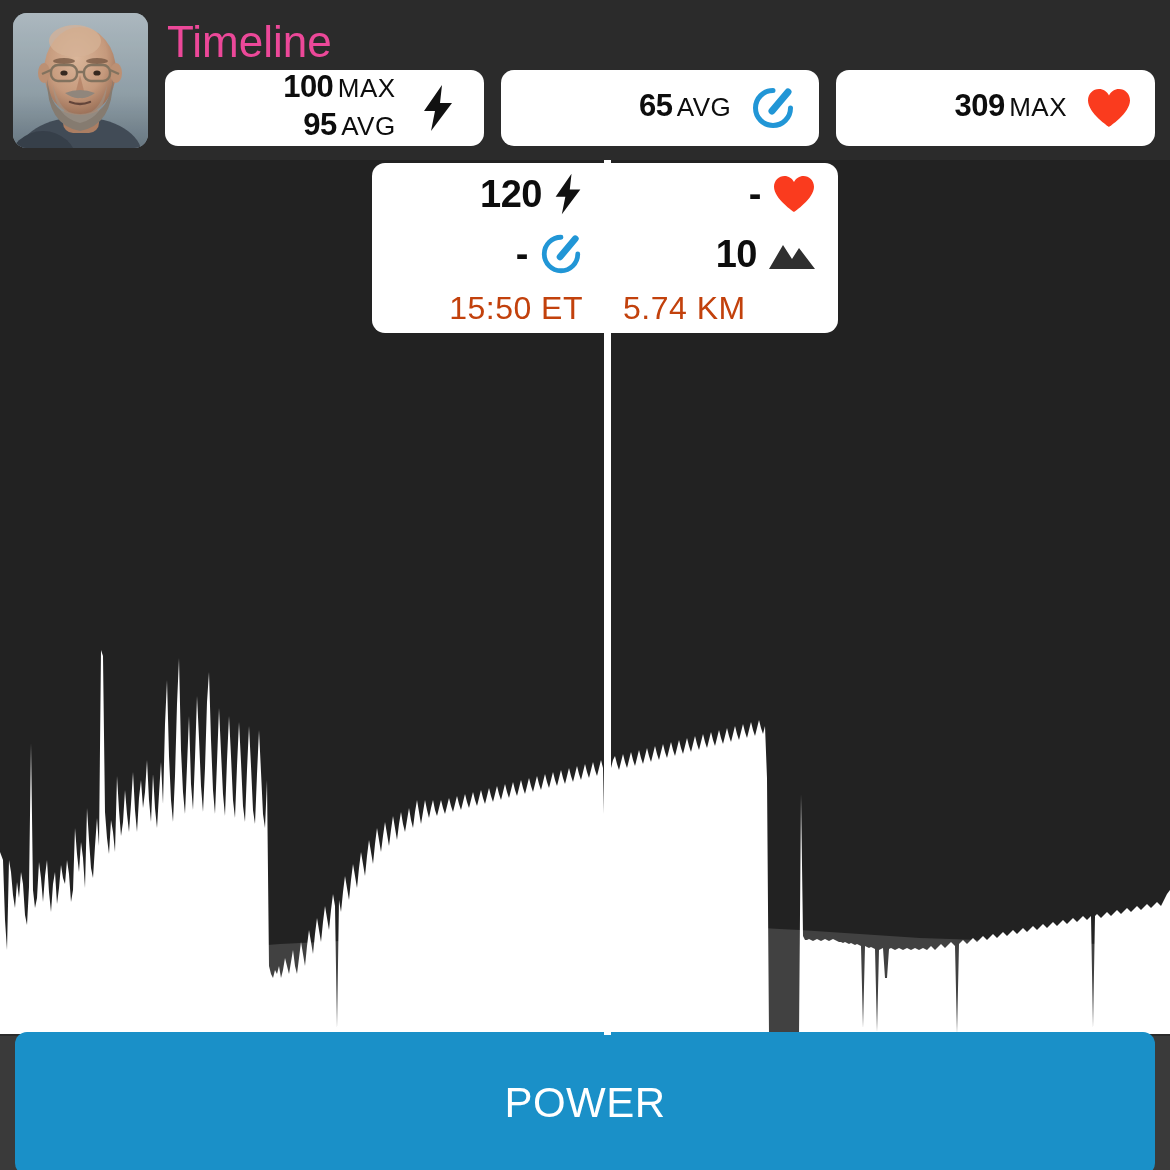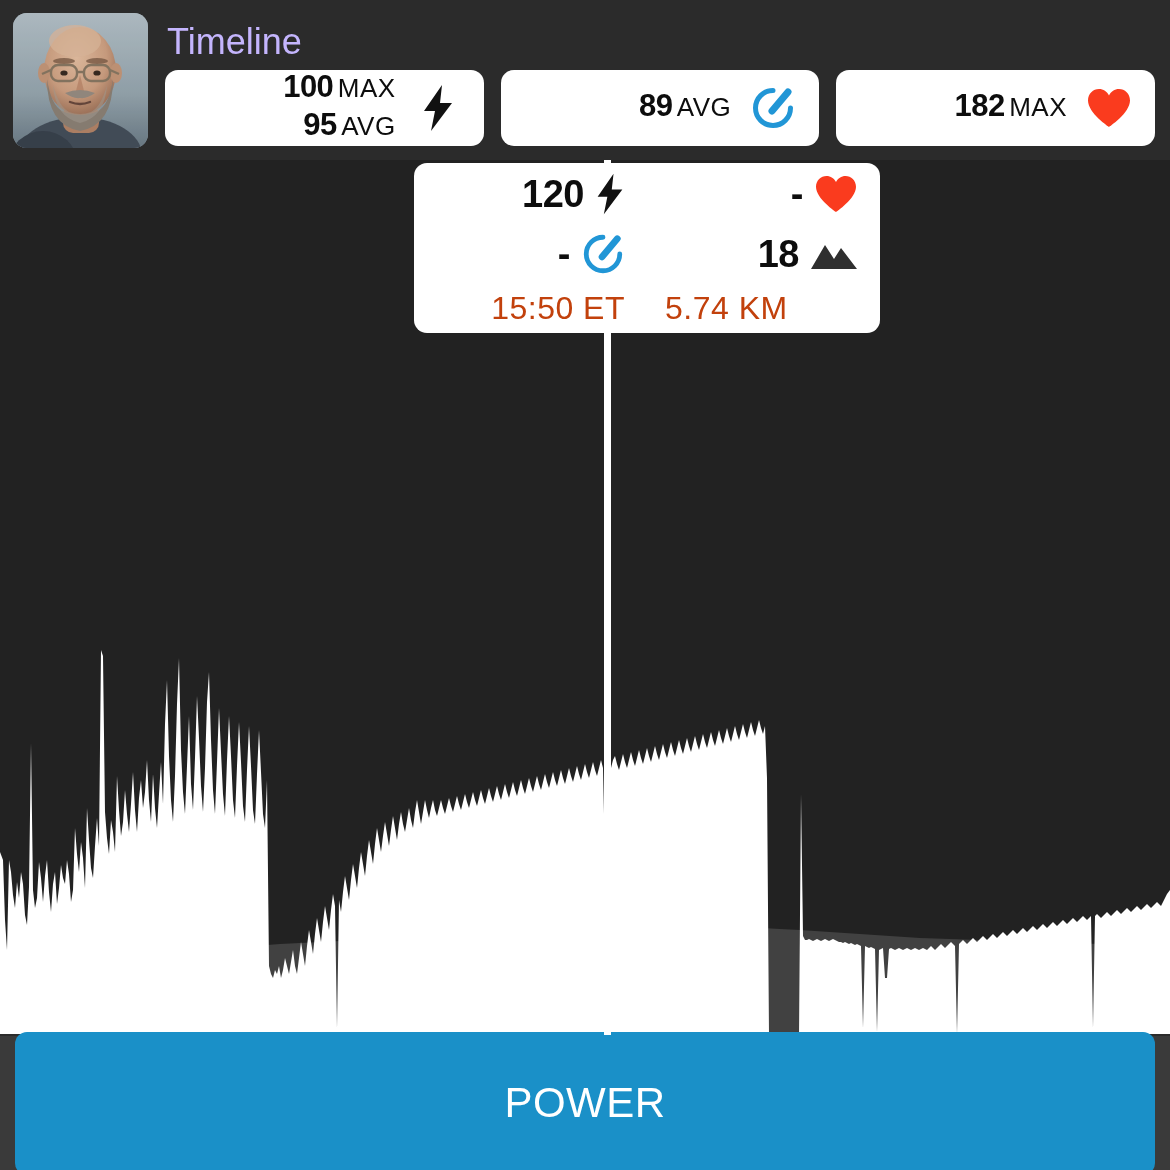--- a/index.html
+++ b/index.html
@@ -26,23 +26,23 @@
     position: absolute; left: 13px; top: 13px;
     width: 135px; height: 135px;
     border-radius: 14px;
     overflow: hidden;
     background: #8b9aa3;
   }
   .avatar svg { display: block; width: 135px; height: 135px; }
 
   .page-title {
     position: absolute; left: 167px; top: 18px;
-    font-size: 36px;
+    font-size: 44px;
     font-weight: 400;
-    color: #c4b5fd;
+    color: #ec4899;
     letter-spacing: 0px;
     line-height: 48px;
     white-space: nowrap;
   }
 
   .stat-cards {
     position: absolute; left: 165px; top: 70px;
     width: 990px; height: 76px;
     display: flex;
     gap: 17px;
@@ -84,21 +84,20 @@
   .stat-icon svg { display: block; }
 
   
   .tooltip {
     position: absolute;
     left: 372px; top: 163px;
     width: 466px; height: 170px;
     background: #ffffff;
     border-radius: 13px;
     z-index: 30;
-    margin-left: 42px;
   }
   .tt-grid {
     position: absolute; left: 0; top: 0;
     width: 100%; height: 100%;
     display: grid;
     grid-template-columns: 1fr 1fr;
     grid-template-rows: 62px 58px 50px;
     align-items: center;
   }
   .tt-cell {
@@ -269,36 +268,36 @@
         <div class="stat-icon">
           <svg width="34" height="48" viewBox="0 0 34 48" xmlns="http://www.w3.org/2000/svg">
             <path d="M21 1 L3 27 L14 27 L10 47 L31 19 L19 19 Z" fill="#111111"></path>
           </svg>
         </div>
       </div>
 
       <div class="stat-card">
         <div class="stat-values">
           <div class="stat-line">
-            <span class="stat-num">89</span>
+            <span class="stat-num">65</span>
             <span class="stat-lab">AVG</span>
           </div>
         </div>
         <div class="stat-icon">
           <svg width="46" height="46" viewBox="0 0 46 46" xmlns="http://www.w3.org/2000/svg">
             <path d="M23 5.5 a17.5 17.5 0 1 0 17.5 17.5" fill="none" stroke="#2196d6" stroke-width="5" stroke-linecap="round"></path>
             <path d="M22 26 L38 7" stroke="#2196d6" stroke-width="7" stroke-linecap="round"></path>
           </svg>
         </div>
       </div>
 
       <div class="stat-card">
         <div class="stat-values">
           <div class="stat-line">
-            <span class="stat-num">182</span>
+            <span class="stat-num">309</span>
             <span class="stat-lab">MAX</span>
           </div>
         </div>
         <div class="stat-icon">
           <svg width="46" height="42" viewBox="0 0 46 42" xmlns="http://www.w3.org/2000/svg">
             <path d="M23 40 C23 40 2 26 2 13.5 C2 6.5 7.2 2 13 2 C17.4 2 21 4.6 23 8.4 C25 4.6 28.6 2 33 2 C38.8 2 44 6.5 44 13.5 C44 26 23 40 23 40 Z" fill="#fa3b1e"></path>
           </svg>
         </div>
       </div>
 
@@ -437,21 +436,21 @@
         <span class="tt-val">-</span>
         <span class="tt-ico">
           <svg width="44" height="44" viewBox="0 0 46 46" xmlns="http://www.w3.org/2000/svg">
             <path d="M23 5.5 a17.5 17.5 0 1 0 17.5 17.5" fill="none" stroke="#2196d6" stroke-width="5" stroke-linecap="round"></path>
             <path d="M22 26 L38 7" stroke="#2196d6" stroke-width="7" stroke-linecap="round"></path>
           </svg>
         </span>
       </div>
 
       <div class="tt-cell">
-        <span class="tt-val">18</span>
+        <span class="tt-val">10</span>
         <span class="tt-ico">
           <svg width="48" height="34" viewBox="0 0 48 34" xmlns="http://www.w3.org/2000/svg">
             <path d="M1 32 L15 8 L24 22 L31 11 L47 32 Z" fill="#2f2f2f"></path>
           </svg>
         </span>
       </div>
 
       <div class="tt-foot left">15:50 ET</div>
       <div class="tt-foot right">5.74 KM</div>
 

